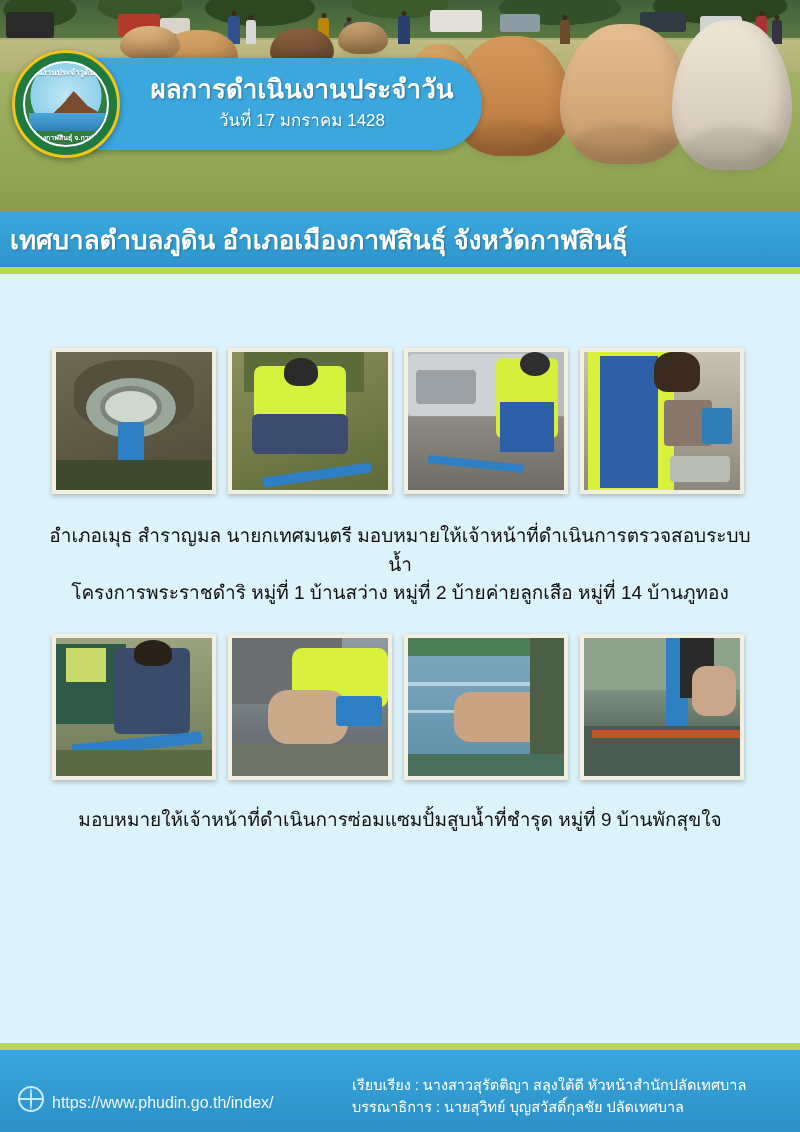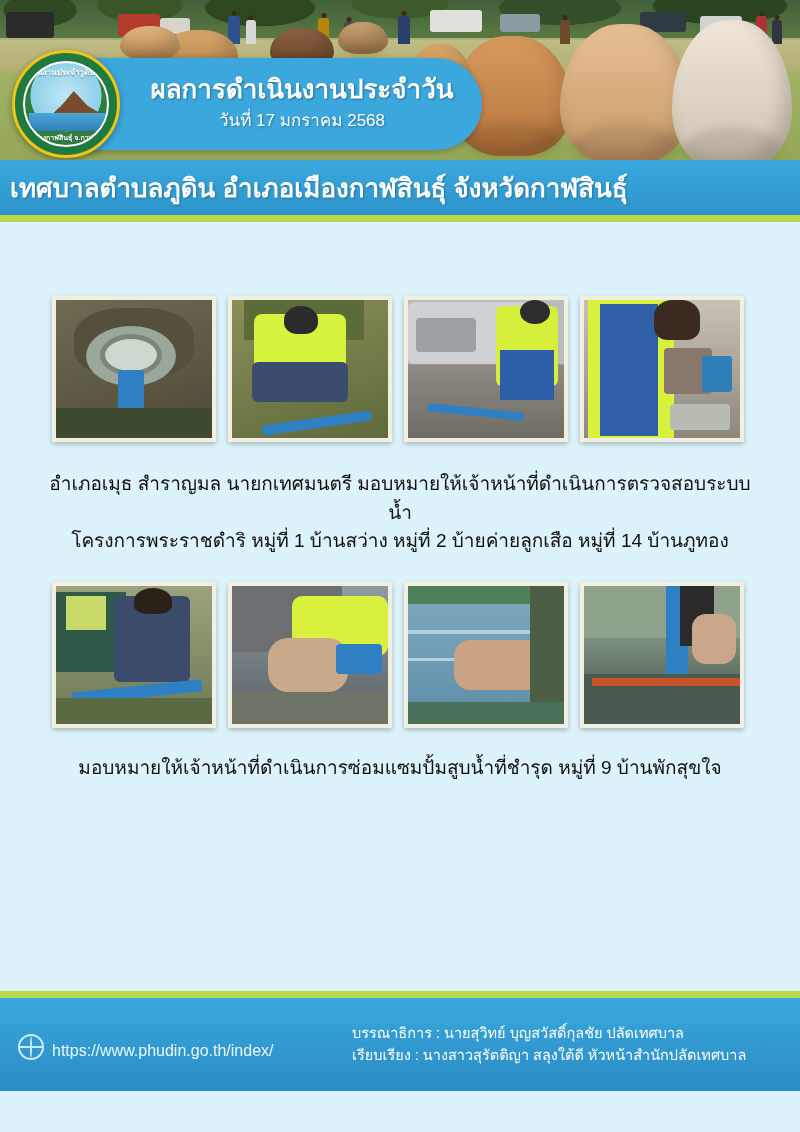--- a/index.html
+++ b/index.html
@@ -7,21 +7,21 @@
     width: 800px; height: 1132px;
     font-family: "Liberation Sans", sans-serif;
     background: #ddf3fb;
     overflow: hidden;
     position: relative;
   }
 
   
   .hero {
     position: relative;
-    width: 800px; height: 160px;
+    width: 800px; height: 212px;
     overflow: hidden;
     background: #c4b5fd;
   }
   .hero-sky {
     position: absolute; top: 0; left: 0; width: 800px; height: 46px;
     background: linear-gradient(180deg,#6e8f4a 0%, #7d9a55 40%, #90a85f 100%);
   }
   .hero-treeline {
     position: absolute; top: 0; left: 0; width: 800px; height: 40px;
     background:
@@ -219,21 +219,21 @@
   <div class="cow" style="left:270px; top:28px; width:64px; height:40px; background:linear-gradient(180deg,#8a6140,#6d4a30);"></div>
   <div class="cow" style="left:338px; top:22px; width:50px; height:32px; background:linear-gradient(180deg,#c9a274,#a8804f);"></div>
   <div class="cow" style="left:452px; top:36px; width:120px; height:120px; background:linear-gradient(180deg,#d79a5c,#b8763c);"></div>
   <div class="cow" style="left:560px; top:24px; width:130px; height:140px; background:linear-gradient(180deg,#e6bf93,#c79a67);"></div>
   <div class="cow" style="left:672px; top:20px; width:120px; height:150px; background:linear-gradient(180deg,#efe6d8,#cfc3b0);"></div>
   <div class="cow" style="left:404px; top:44px; width:72px; height:92px; background:linear-gradient(180deg,#d9a767,#b57f45);"></div>
   <div class="cow" style="left:120px; top:26px; width:60px; height:34px; background:linear-gradient(180deg,#e0b77f,#bf8d55);"></div>
 
   <div class="ribbon">
     <div class="ribbon-title">ผลการดำเนินงานประจำวัน</div>
-    <div class="ribbon-date">วันที่ 17 มกราคม 2568</div>
+    <div class="ribbon-date">วันที่ 17 มกราคม 1428</div>
   </div>
 
   <div class="logo">
     <div class="logo-inner">
       <div class="logo-mtn"></div>
       <div class="logo-water"></div>
       <div class="logo-text-top">นงานประจำวูดิน</div>
       <div class="logo-text-bot">อ.เมืองกาฬสินธุ์ จ.กาฬสินธุ์</div>
     </div>
   </div>
@@ -330,18 +330,18 @@
   </div>
 
   <div class="footer">
     <div class="footer-left">
       <div class="footer-url-row">
         <div class="globe"></div>
         <div class="footer-url">https://www.phudin.go.th/index/</div>
       </div>
     </div>
     <div class="footer-right">
+      <div class="footer-line">เรียบเรียง  : นางสาวสุรัตติญา  สลุงใต้ดี หัวหน้าสำนักปลัดเทศบาล</div>
       <div class="footer-line">บรรณาธิการ : นายสุวิทย์  บุญสวัสดิ์กุลชัย ปลัดเทศบาล</div>
-      <div class="footer-line">เรียบเรียง  : นางสาวสุรัตติญา  สลุงใต้ดี หัวหน้าสำนักปลัดเทศบาล</div>
     </div>
   </div>
 
 </div>
 
 </body></html>

